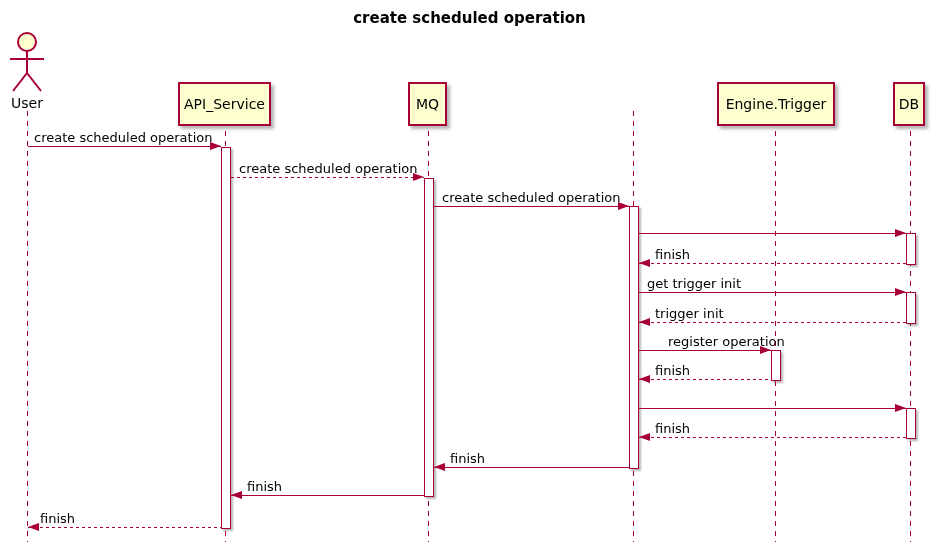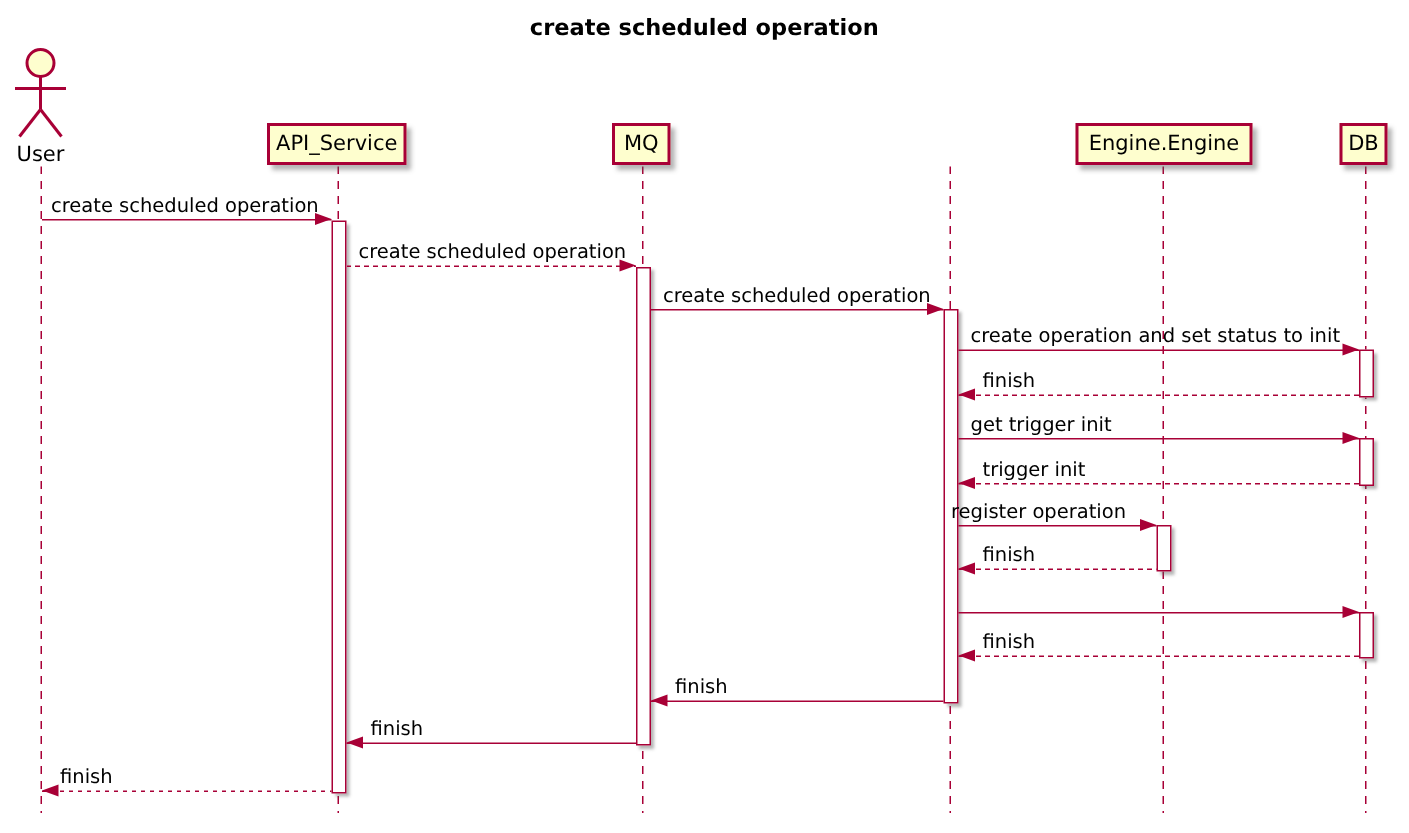--- a/index.html
+++ b/index.html
@@ -13,21 +13,21 @@
   }
   .title{
     position:absolute;top:9px;left:0;width:939px;
     text-align:center;font-weight:bold;font-size:15px;color:#000;
   }
   .lifeline{
     position:absolute;width:1px;top:111px;height:431px;
     background-image:repeating-linear-gradient(180deg,#A80036 0 5px,transparent 5px 10px);
   }
   .participant{
-    position:absolute;top:82px;height:28px;
+    position:absolute;top:82px;height:44px;
     background:#FEFECE;border:2px solid #A80036;
     box-sizing:border-box;
     display:flex;align-items:center;justify-content:center;
     font-size:14px;color:#000;
     box-shadow:3px 3px 3px rgba(90,90,90,0.45);
   }
   .activation{
     position:absolute;width:8px;
     background:#ffffff;border:1px solid #A80036;
     box-shadow:2px 2px 2px rgba(90,90,90,0.45);
@@ -77,21 +77,21 @@
   </svg>
   <div class="actor-label">User</div>
 
   <div class="participant" style="left:178px;width:93px">
     <span>API_Service</span>
   </div>
   <div class="participant" style="left:408px;width:39px">
     <span>MQ</span>
   </div>
   <div class="participant" style="left:717px;width:118px">
-    <span>Engine.Engine</span>
+    <span>Engine.Trigger</span>
   </div>
   <div class="participant" style="left:893px;width:32px">
     <span>DB</span>
   </div>
 
   <div class="activation" style="left:221px;top:147px;height:380px"></div>
   <div class="activation" style="left:424px;top:178px;height:317px"></div>
   <div class="activation" style="left:629px;top:206px;height:261px"></div>
   <div class="activation" style="left:771px;top:350px;height:29px"></div>
   <div class="activation" style="left:906px;top:233px;height:30px"></div>
@@ -103,37 +103,36 @@
   <div class="arrow right" style="left:210px;top:142px"></div>
 
   <div class="msg-label" style="left:239px;top:161px">create scheduled operation</div>
   <div class="line dotted" style="left:231px;top:177px;width:193px"></div>
   <div class="arrow right" style="left:413px;top:173px"></div>
 
   <div class="msg-label" style="left:442px;top:190px">create scheduled operation</div>
   <div class="line solid" style="left:434px;top:206px;width:195px"></div>
   <div class="arrow right" style="left:618px;top:202px"></div>
 
-  <div class="msg-label" style="left:647px;top:217px">create operation and set status to init</div>
   <div class="line solid" style="left:639px;top:233px;width:267px"></div>
   <div class="arrow right" style="left:895px;top:229px"></div>
 
   <div class="msg-label" style="left:655px;top:247px">finish</div>
   <div class="line dotted" style="left:639px;top:263px;width:267px"></div>
   <div class="arrow left" style="left:639px;top:259px"></div>
 
   <div class="msg-label" style="left:647px;top:276px">get trigger init</div>
   <div class="line solid" style="left:639px;top:292px;width:267px"></div>
   <div class="arrow right" style="left:895px;top:288px"></div>
 
   <div class="msg-label" style="left:655px;top:306px">trigger init</div>
   <div class="line dotted" style="left:639px;top:322px;width:267px"></div>
   <div class="arrow left" style="left:639px;top:318px"></div>
 
-  <div class="msg-label" style="left:634px;top:334px">register operation</div>
+  <div class="msg-label" style="left:668px;top:334px">register operation</div>
   <div class="line solid" style="left:639px;top:350px;width:132px"></div>
   <div class="arrow right" style="left:760px;top:346px"></div>
 
   <div class="msg-label" style="left:655px;top:363px">finish</div>
   <div class="line dotted" style="left:639px;top:379px;width:132px"></div>
   <div class="arrow left" style="left:639px;top:375px"></div>
 
   <div class="line solid" style="left:639px;top:408px;width:267px"></div>
   <div class="arrow right" style="left:895px;top:404px"></div>
 

